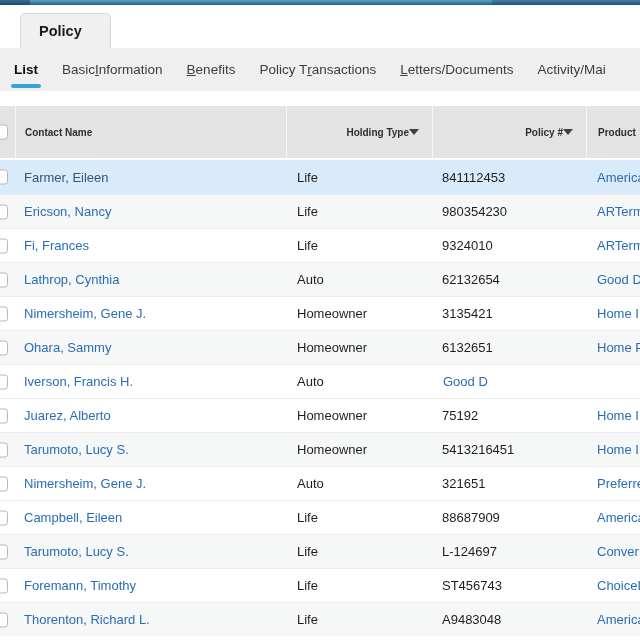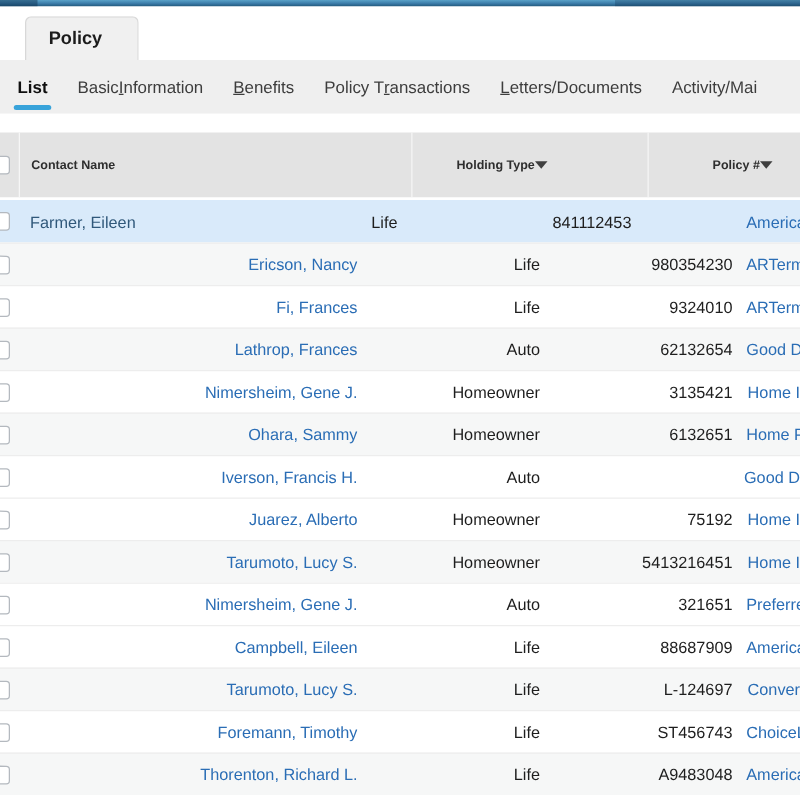--- a/index.html
+++ b/index.html
@@ -29,29 +29,29 @@
 
   
   .thead{height:52px;background:var(--header-bg);display:flex;align-items:stretch;}
   .hcell{display:flex;align-items:center;box-sizing:border-box;font-weight:bold;font-size:10px;color:#2e2e2e;white-space:nowrap;}
   .hcell + .hcell{border-left:1px solid #f6f6f6;}
   .col-cb{width:15px;flex:none;position:relative;height:100%;}
   .col-name{width:271px;padding-left:9px;flex:none;}
   .col-type{width:146px;padding-left:11px;flex:none;}
   .col-policy{width:154px;padding-left:10px;flex:none;}
   .col-product{flex:1;padding-left:11px;min-width:0;}
-  .hcell.col-type,.hcell.col-policy{justify-content:center;padding-right:13px;margin-left:43px;}
+  .hcell.col-type,.hcell.col-policy{justify-content:flex-end;padding-right:13px;}
   .filter-icon{width:0;height:0;border-left:5px solid transparent;border-right:5px solid transparent;
                border-top:6px solid #3f3f3f;flex:none;}
   .cb{position:absolute;left:-7px;top:50%;transform:translateY(-50%);width:15px;height:15px;background:#fff;
       border:1px solid #b4b9bf;border-radius:3px;box-sizing:border-box;}
 
   
   .row{height:34px;display:flex;align-items:center;font-size:13px;color:#1e1e1e;background:#fff;box-sizing:border-box;}
-  .row + .row{border-top:1px solid #ededed;text-align:right;}
+  .row + .row{border-top:1px solid #ededed;}
   .row.shaded{background:var(--shaded-row-bg);}
   .row.selected{background:var(--selected-row-bg);}
   .cell{box-sizing:border-box;white-space:nowrap;overflow:hidden;}
   .link{color:var(--link-blue);cursor:pointer;}
   .row.selected .link-name{color:var(--selected-row-link);}
 </style>
 </head>
 <body>
 
 <div class="screen">
@@ -148,21 +148,21 @@
           </div>
           <div class="cell col-name link link-name">Fi, Frances</div>
           <div class="cell col-type">Life</div>
           <div class="cell col-policy">9324010</div>
           <div class="cell col-product link">ARTerm</div>
         </div>
         <div class="row shaded">
           <div class="col-cb">
             <span class="cb"></span>
           </div>
-          <div class="cell col-name link link-name">Lathrop, Frances</div>
+          <div class="cell col-name link link-name">Lathrop, Cynthia</div>
           <div class="cell col-type">Auto</div>
           <div class="cell col-policy">62132654</div>
           <div class="cell col-product link">Good D</div>
         </div>
         <div class="row">
           <div class="col-cb">
             <span class="cb"></span>
           </div>
           <div class="cell col-name link link-name">Nimersheim, Gene J.</div>
           <div class="cell col-type">Homeowner</div>

